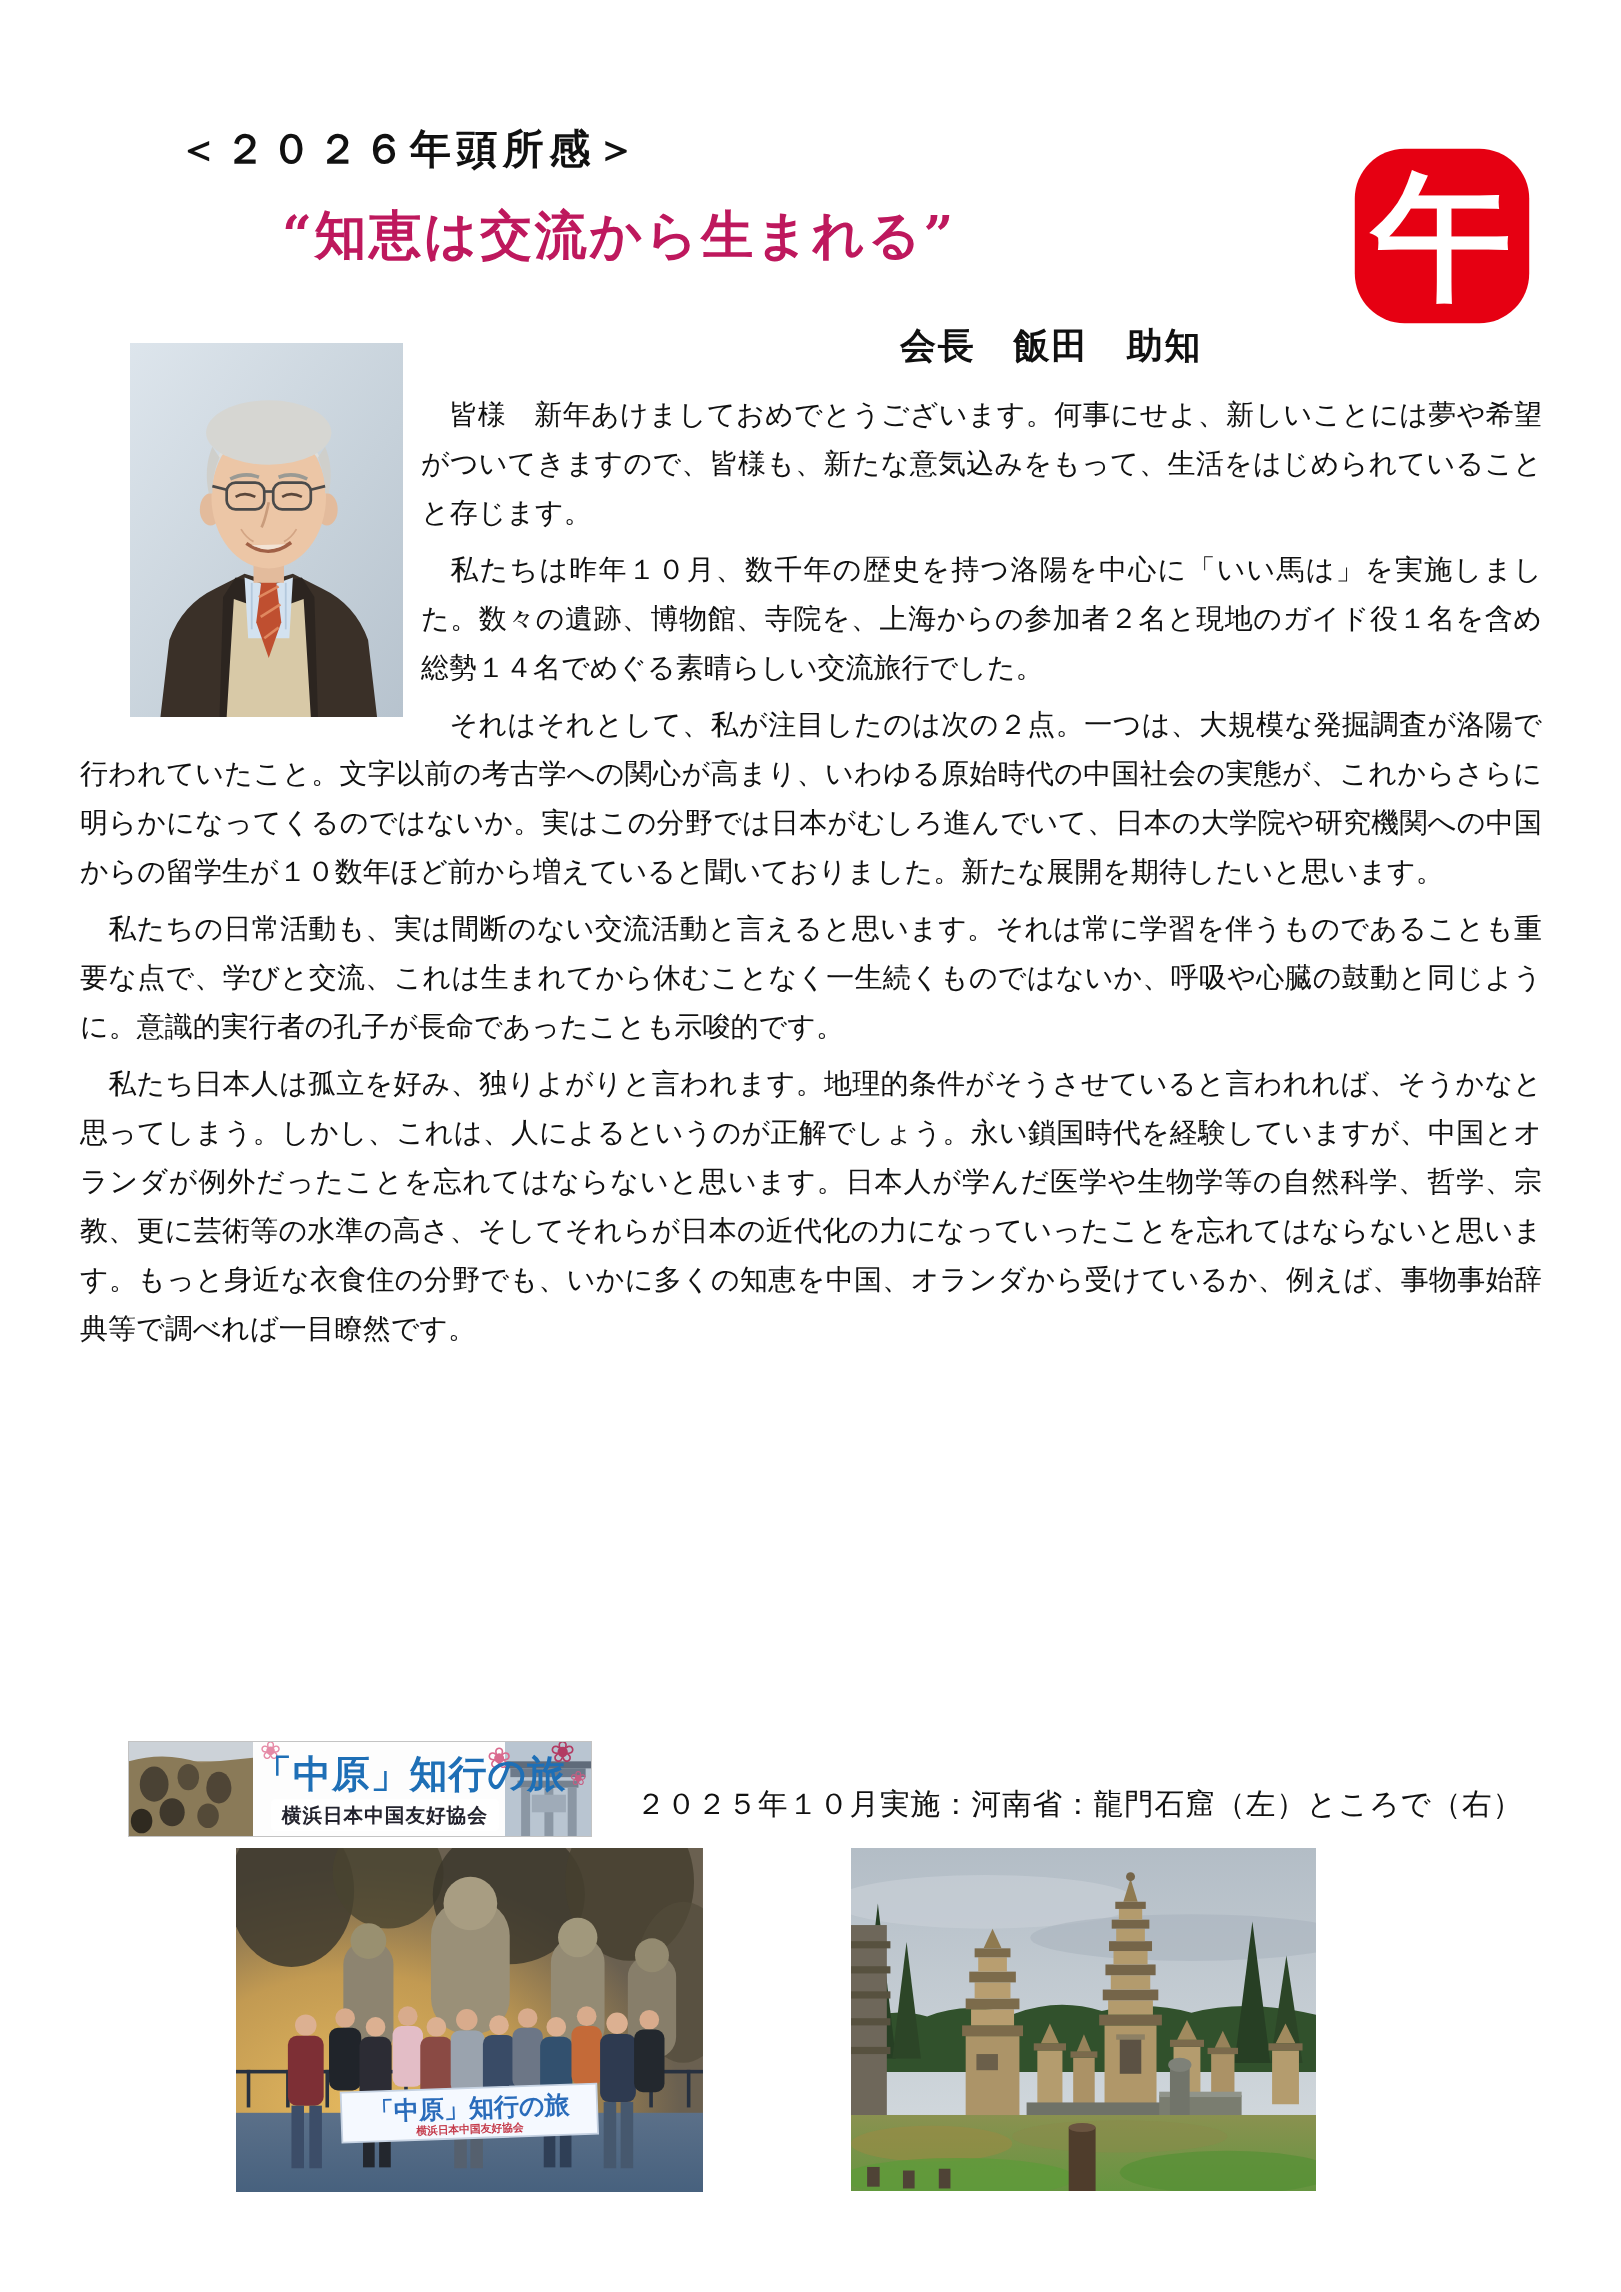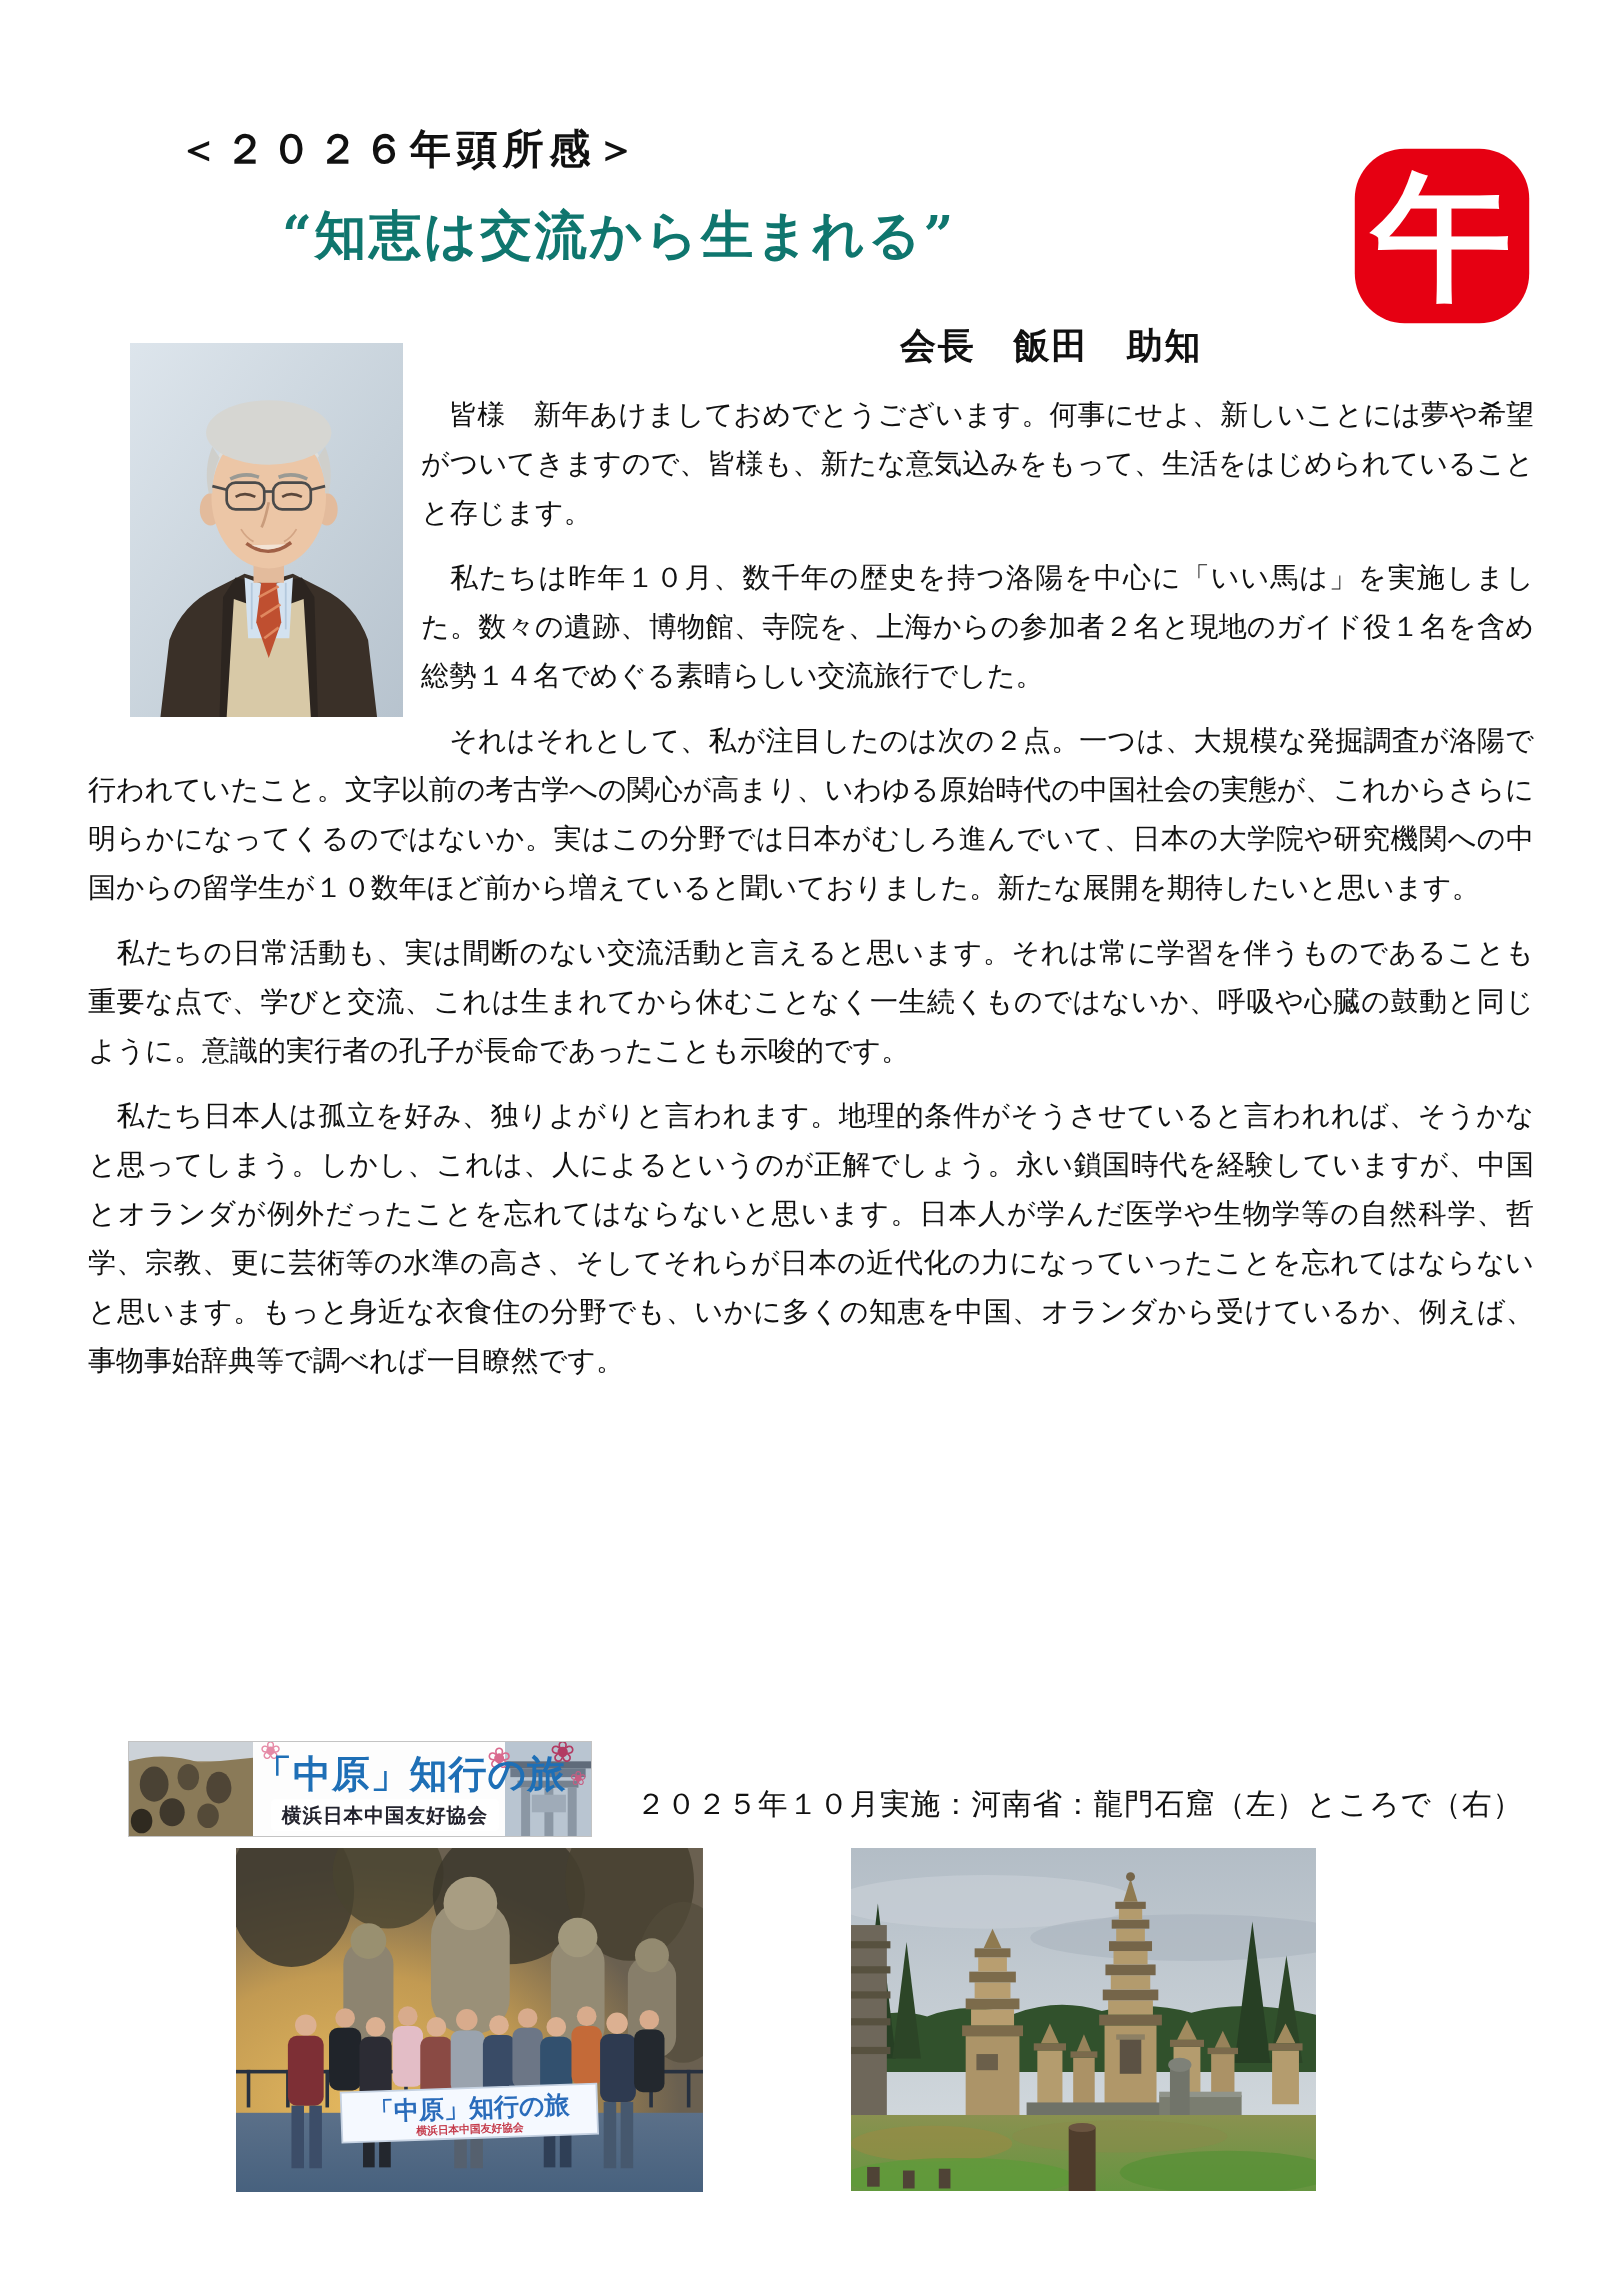--- a/index.html
+++ b/index.html
@@ -6,32 +6,32 @@
   .page{
     position:relative;width:1621px;height:2278px;background:#ffffff;overflow:hidden;
     font-family:"DejaVu Serif","Liberation Serif",serif;color:#111;
   }
   .doc-header{
     position:absolute;left:178px;top:122px;
     font-size:41px;font-weight:bold;letter-spacing:5.4px;white-space:nowrap;
   }
   .doc-title{
     position:absolute;left:282px;top:201px;
-    font-size:52px;font-weight:bold;color:#0f766e;letter-spacing:2.7px;white-space:nowrap;
+    font-size:52px;font-weight:bold;color:#be185d;letter-spacing:2.7px;white-space:nowrap;
   }
   .zodiac-seal{position:absolute;left:1353px;top:147px;width:178px;height:177px;}
   .author-line{
     position:absolute;left:900px;top:322px;
     font-size:36px;font-weight:600;letter-spacing:1.8px;white-space:nowrap;text-align:right;
   }
   .body-text{
     position:absolute;left:72px;top:343px;width:1478px;
     font-size:28px;line-height:49px;text-align:justify;text-justify:inter-ideograph;
   }
-  .body-text p{margin:16px;font-family:Liberation Serif, serif;}
+  .body-text p{margin:8px;font-family:Liberation Serif, serif;}
   .body-text p.first{margin-top:47px;}
   .portrait-wrap{
     float:left;width:273px;height:374px;margin:0 18px 5.4px 58px;
   }
   .portrait-wrap svg{display:block;width:100%;height:100%;}
   .trip-banner{
     position:absolute;left:128px;top:1741px;width:464px;height:96px;
     background:#fdfdfd;border:0.9px solid #c3c3c3;box-sizing:border-box;overflow:hidden;
   }
   .trip-banner .mini{position:absolute;top:0;bottom:0;}

